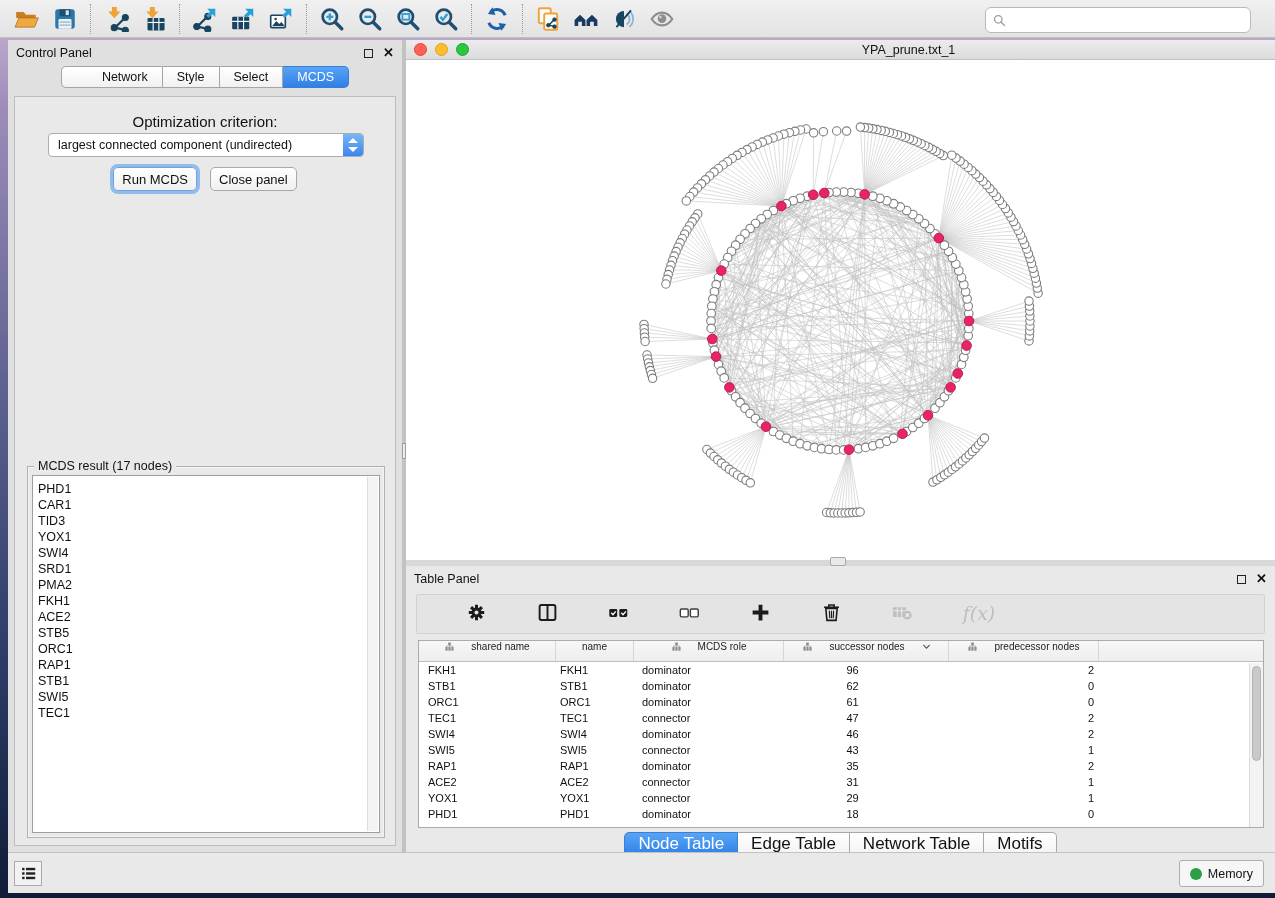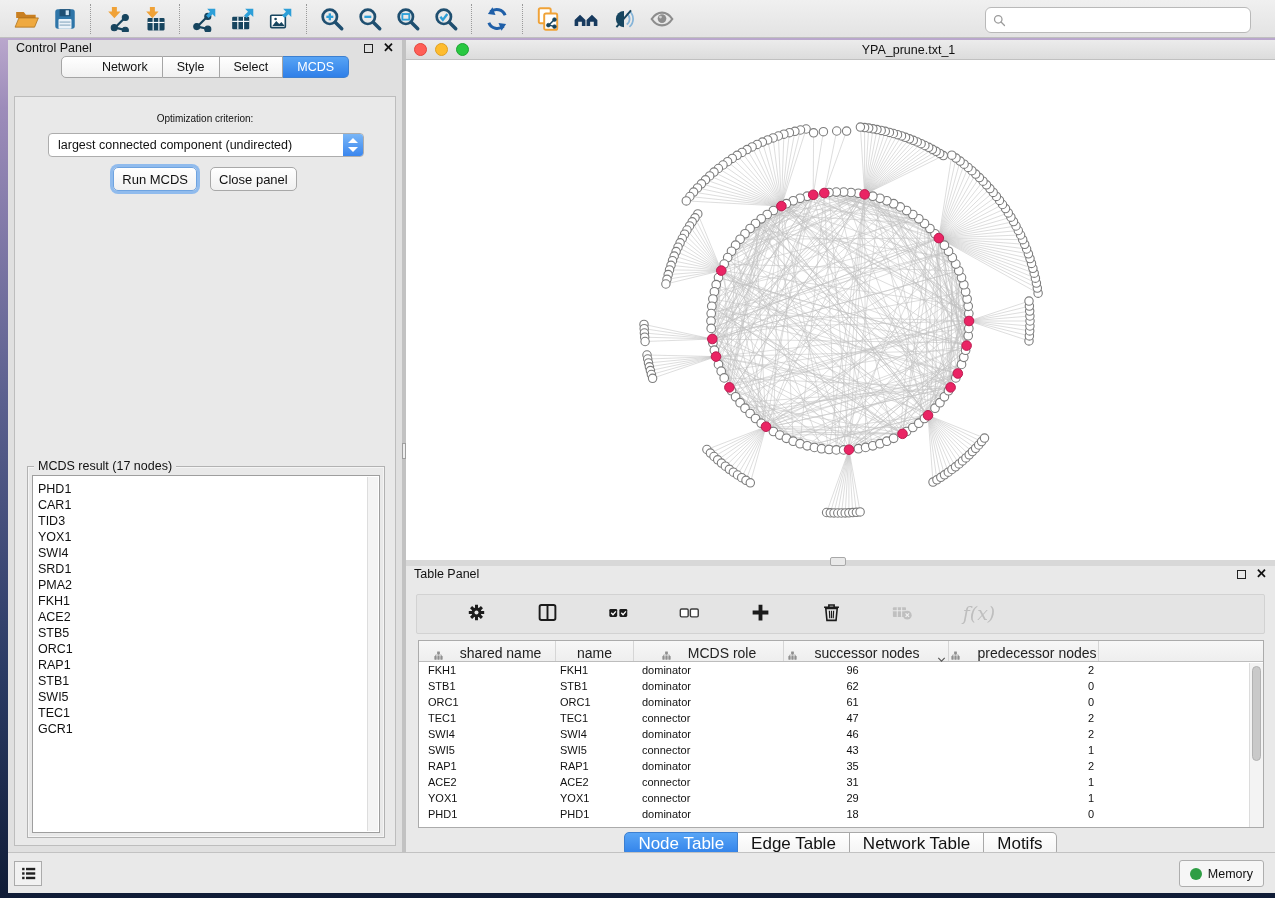--- a/index.html
+++ b/index.html
@@ -17,35 +17,35 @@
           justify-content:center; margin:0 2px; cursor:pointer; }
   .tbtn svg { width:26px; height:26px; }
   .tsep { width:1px; height:30px; margin:0 6px; border-left:1px dotted #9a9a9a; }
   #search-wrap { position:absolute; right:24px; top:7px; width:266px; height:26px; background:#fff;
                  border:1px solid #b9b9b9; border-radius:6px; display:flex; align-items:center; padding:0 6px; }
   #search-wrap svg { width:15px; height:15px; }
   #search-input { border:none; outline:none; flex:1; height:20px; font-size:12px; background:transparent; }
 
   
   #control-panel { left:8px; top:40px; width:394px; height:812px; background:#e0e0e0; }
-  .panel-titlebar { height:16px; display:flex; align-items:center; padding:0 8px; }
+  .panel-titlebar { height:26px; display:flex; align-items:center; padding:0 8px; }
   .panel-title { font-size:12.5px; color:#111; }
   .panel-ctrls { margin-left:auto; display:flex; align-items:center; gap:10px; }
   .float-ico { width:9px; height:9px; border:1.5px solid #222; display:inline-block; cursor:pointer; }
   .close-ico { font-size:13px; font-weight:bold; color:#111; line-height:10px; cursor:pointer; }
 
   .seg-tabs { display:flex; justify-content:center; }
   .seg { border:1px solid #a5a5a5; border-left:none; background:linear-gradient(#ffffff,#f1f1f1);
          font-size:12.5px; padding:3px 14px; cursor:pointer; color:#111; }
   .seg:first-child { border-left:1px solid #a5a5a5; border-radius:5px 0 0 5px;padding-left:40px; }
   .seg:last-child { border-radius:0 5px 5px 0; }
   .seg.active { background:linear-gradient(#57a4f5,#2f7fe8); color:#fff; border-color:#3c7fd0; }
 
   #cp-inset { left:6px; top:56px; width:382px; height:750px; background:#e9e9e9; border:1px solid #bdbdbd; }
-  #opt-label { width:100%; text-align:center; top:16px; font-size:10px; color:#111; }
+  #opt-label { width:100%; text-align:center; top:16px; font-size:15px; color:#111; }
   #criterion { left:33px; top:36px; width:316px; height:24px; background:#fff; border:1px solid #adadad;
                border-radius:4px; display:flex; align-items:center; cursor:pointer; }
   #criterion .val { flex:1; font-size:12.5px; padding-left:9px; color:#111; white-space:nowrap; }
   #criterion .cap { width:20px; height:22px; margin-right:0; border-radius:0 3px 3px 0;
                     background:linear-gradient(#79b6f7,#3a86ee); position:relative; }
   .cap .up, .cap .dn { position:absolute; left:5px; width:0; height:0; border-left:5px solid transparent; border-right:5px solid transparent; }
   .cap .up { top:4px; border-bottom:5px solid #fff; }
   .cap .dn { bottom:4px; border-top:5px solid #fff; }
   .push-btn { height:24px; background:linear-gradient(#ffffff,#f0f0f0); border:1px solid #a8a8a8;
               border-radius:5px; font-size:13px; padding:0 8px; cursor:pointer; color:#111; }
@@ -84,22 +84,22 @@
   #table-panel { left:406px; top:566px; width:869px; height:286px; background:#e9e9e9; }
   #tp-toolbar { position:absolute; left:10px; top:28px; right:10px; height:40px; background:#e4e4e4;
                 border:1px solid #d2d2d2; border-radius:2px; display:flex; align-items:center; padding-left:18px; gap:17px; }
   .tp-ico { width:26px; height:24px; border:none; background:transparent; display:flex; justify-content:center; cursor:pointer;margin-left:28px; }
   .tp-ico svg { width:21px; height:21px; }
   .tp-ico.disabled { opacity:.42; cursor:default; }
   .fx-text { font-family:"DejaVu Serif",serif; font-style:italic; font-size:19px; color:#8a8a8a; }
 
   #node-table-wrap { position:absolute; left:12px; top:74px; width:846px; height:188px; background:#fff; border:1px solid #ababab; overflow:hidden; }
   #nt-header { display:flex; height:21px; background:linear-gradient(#f7f7f7,#eeeeee); border-bottom:1px solid #bdbdbd; }
-  .th { display:flex; align-items:flex-end; justify-content:center; gap:16px; border-right:1px solid #d6d6d6;
-        font-size:14px; color:#222; cursor:pointer; }
+  .th { display:flex; align-items:flex-start; justify-content:center; gap:16px; border-right:1px solid #d6d6d6;
+        font-size:10px; color:#222; cursor:pointer; }
   .th svg { width:11px; height:11px; }
   .th .chev { width:9px; height:9px; }
   table#nt { border-collapse:collapse; table-layout:fixed; width:680px; }
   #nt td { font-size:11px; height:16px; padding:0; color:#111; white-space:nowrap; overflow:hidden; }
   #nt td.c0 { padding-left:9px; }
   #nt td.c1 { padding-left:4px; }
   #nt td.c2 { padding-left:8px; }
   #nt td.c3 { text-align:center; padding-right:28px; }
   #nt td.c4 { text-align:right; padding-right:5px; }
   #nt tr { cursor:default; }
@@ -332,21 +332,20 @@
             <div class="mcds-item">SRD1</div>
             <div class="mcds-item">PMA2</div>
             <div class="mcds-item">FKH1</div>
             <div class="mcds-item">ACE2</div>
             <div class="mcds-item">STB5</div>
             <div class="mcds-item">ORC1</div>
             <div class="mcds-item">RAP1</div>
             <div class="mcds-item">STB1</div>
             <div class="mcds-item">SWI5</div>
             <div class="mcds-item">TEC1</div>
-            <div class="mcds-item">GCR1</div>
           </div>
         <div id="mcds-scroll"></div>
       </div>
     </div>
   </div>
 </div>
 
 <div id="vsplit" class="abs">
   <div id="vsplit-handle"></div>
 </div>

